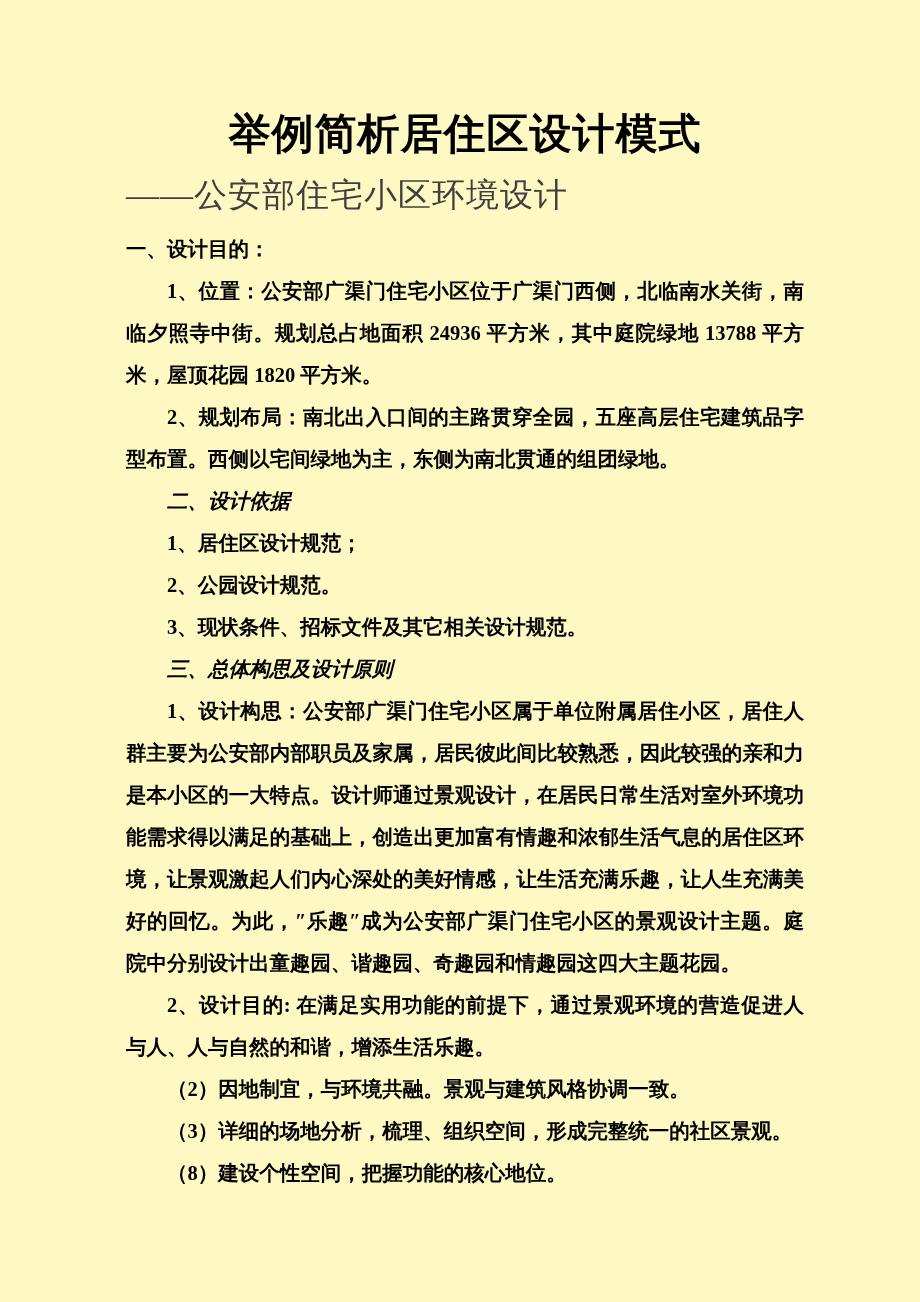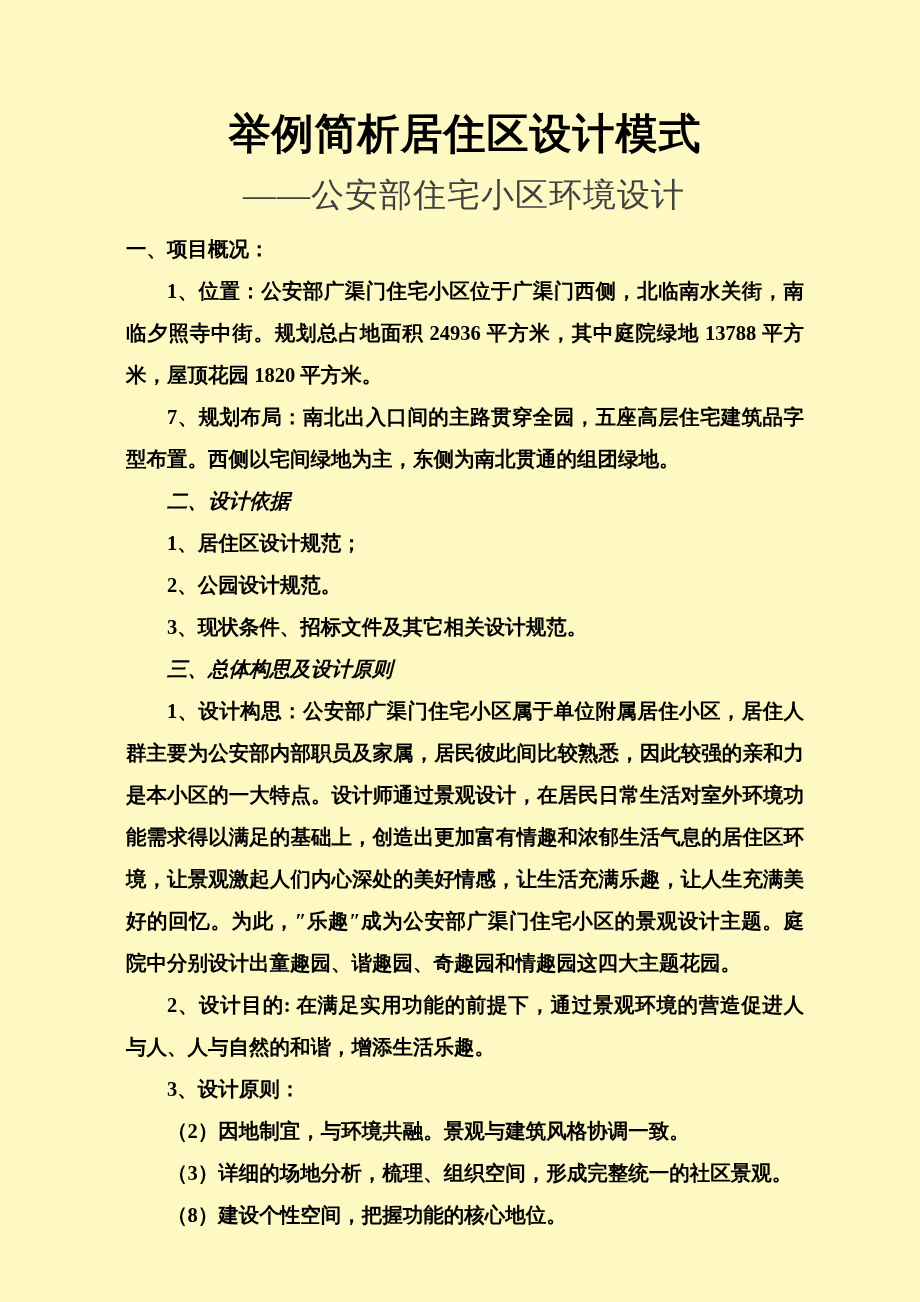--- a/index.html
+++ b/index.html
@@ -18,21 +18,21 @@
     margin: 0;
     text-align: center;
     font-size: 42px;
     font-weight: bold;
     line-height: 1.35;
     color: #000000;
     letter-spacing: 1px;
   }
   .doc-subtitle {
     margin: 12px 2px 0 0;
-    text-align: center;
+    text-align: left;
     font-size: 33px;
     font-weight: normal;
     color: #3f3f3f;
     line-height: 1.25;
     letter-spacing: 1px;
   }
   .content {
     margin-top: 12px;
     font-size: 20.5px;
   }
@@ -49,29 +49,28 @@
 </head>
 <body>
 
 <div class="page">
 
   <h1 class="doc-title">举例简析居住区设计模式</h1>
 
   <div class="doc-subtitle">——公安部住宅小区环境设计</div>
 
   <div class="content">
-    <p class="h1">一、项目概况：</p>
+    <p class="h1">一、设计目的：</p>
     <p class="p">1、位置：公安部广渠门住宅小区位于广渠门西侧，北临南水关街，南临夕照寺中街。规划总占地面积 24936 平方米，其中庭院绿地 13788 平方米，屋顶花园 1820 平方米。</p>
-    <p class="p">7、规划布局：南北出入口间的主路贯穿全园，五座高层住宅建筑品字型布置。西侧以宅间绿地为主，东侧为南北贯通的组团绿地。</p>
+    <p class="p">2、规划布局：南北出入口间的主路贯穿全园，五座高层住宅建筑品字型布置。西侧以宅间绿地为主，东侧为南北贯通的组团绿地。</p>
     <p class="h2">二、设计依据</p>
     <p class="p">1、居住区设计规范；</p>
     <p class="p">2、公园设计规范。</p>
     <p class="p">3、现状条件、招标文件及其它相关设计规范。</p>
     <p class="h2">三、总体构思及设计原则</p>
     <p class="p">1、设计构思：公安部广渠门住宅小区属于单位附属居住小区，居住人群主要为公安部内部职员及家属，居民彼此间比较熟悉，因此较强的亲和力是本小区的一大特点。设计师通过景观设计，在居民日常生活对室外环境功能需求得以满足的基础上，创造出更加富有情趣和浓郁生活气息的居住区环境，让景观激起人们内心深处的美好情感，让生活充满乐趣，让人生充满美好的回忆。为此，″乐趣″成为公安部广渠门住宅小区的景观设计主题。庭院中分别设计出童趣园、谐趣园、奇趣园和情趣园这四大主题花园。</p>
     <p class="p">2、设计目的: 在满足实用功能的前提下，通过景观环境的营造促进人与人、人与自然的和谐，增添生活乐趣。</p>
-    <p class="p">3、设计原则：</p>
     <p class="p">（2）因地制宜，与环境共融。景观与建筑风格协调一致。</p>
     <p class="p">（3）详细的场地分析，梳理、组织空间，形成完整统一的社区景观。</p>
     <p class="p">（8）建设个性空间，把握功能的核心地位。</p>
   </div>
 
 </div>
 
 </body></html>

